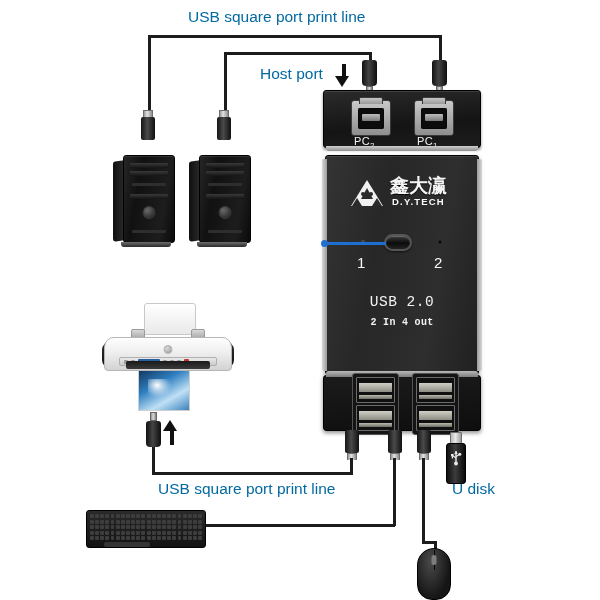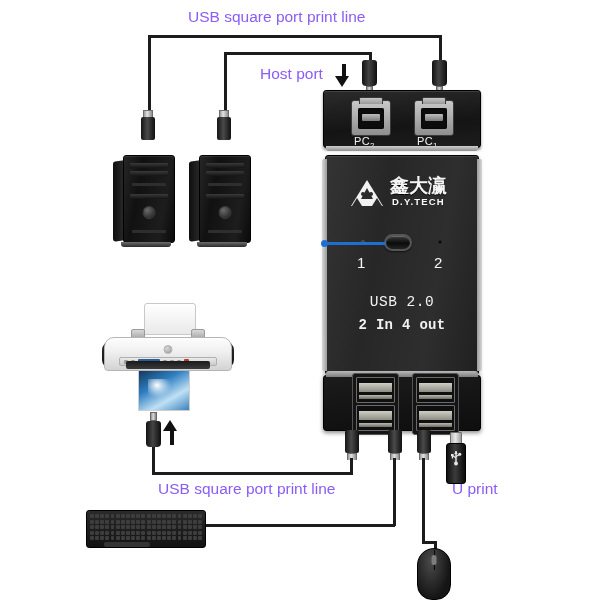--- a/index.html
+++ b/index.html
@@ -6,21 +6,21 @@
   html, body {
     width: 600px; height: 600px;
     background: #ffffff;
     font-family: "Liberation Sans", sans-serif;
     overflow: hidden;
   }
   #stage { position: relative; width: 600px; height: 600px; background:#fff; }
 
   .lbl {
     position: absolute;
-    color: #8b5cf6;
+    color: #0369a1;
     font-family: "Liberation Sans", sans-serif;
     white-space: pre-line;
     line-height: 1.12;
   }
 
   
   .wire { position: absolute; background: #1c1c1c; }
   .wire.h { height: 3px; }
   .wire.v { width: 3px; }
 
@@ -149,21 +149,21 @@
   }
   .led { position:absolute; width:4px; height:4px; border-radius:50%; background:#0a0a0a;
          box-shadow:inset 0 0 1px #444, 0 0 1px rgba(255,255,255,.2); }
   .led.grey { background:#4a4a4a; }
   .num { position:absolute; color:#f5f5f5; font-size:15px; font-family:"Liberation Sans", sans-serif; }
 
   .dev-text { position:absolute; width:100%; text-align:center; color:#f2f2f2;
               font-family:"Liberation Mono", monospace; }
   .dev-text .l1 { font-size:14.5px; letter-spacing:.5px; }
   .dev-text .l2 { font-size:14.5px; letter-spacing:.5px; margin-top:5px; }
-  .dev-text .l3 { font-size:14px; letter-spacing:.3px; margin-top:7px; font-weight:bold; }
+  .dev-text .l3 { font-size:10px; letter-spacing:.3px; margin-top:7px; font-weight:bold; }
 
   .dev-bottom {
     position:absolute;
     background:linear-gradient(175deg,#1b1b1b,#0e0e0e);
     border:1px solid #000; border-radius:3px;
     box-shadow:0 2px 4px rgba(0,0,0,.45);
   }
   .dev-bottom .top-lip {
     position:absolute; left:2px; right:2px; top:-5px; height:6px;
     background:linear-gradient(180deg,#b9b9b9,#7d7d7d);
@@ -519,21 +519,21 @@
         <path d="M6 1 L6 13" stroke="#e8e8e8" stroke-width="1.4" fill="none"></path>
         <circle cx="6" cy="13.5" r="1.9" fill="#e8e8e8"></circle>
         <path d="M6 1 L4.2 4 L7.8 4 Z" fill="#e8e8e8"></path>
         <path d="M6 8 L2.4 5.5 L2.4 8.6" stroke="#e8e8e8" stroke-width="1.2" fill="none"></path>
         <rect x="1" y="4" width="2.6" height="2.2" fill="#e8e8e8"></rect>
         <path d="M6 6.4 L9.5 4.4" stroke="#e8e8e8" stroke-width="1.2" fill="none"></path>
         <circle cx="9.8" cy="4.2" r="1.5" fill="#e8e8e8"></circle>
       </svg>
     </span>
   </div>
-  <div class="lbl" style="left:452px; top:480px; font-size:15.5px;">U print</div>
+  <div class="lbl" style="left:452px; top:480px; font-size:15.5px;">U disk</div>
 
   <div class="wire v" style="left:393px; top:458px; height:68px;"></div>
   <div class="wire h" style="left:204px; top:524px; width:191px;"></div>
 
   <div class="wire v" style="left:422px; top:458px; height:85px;"></div>
   <div class="wire h" style="left:422px; top:541px; width:14px;"></div>
   <div class="wire v" style="left:434px; top:541px; height:12px;"></div>
 
   <div class="keyboard" style="left:86px; top:510px;">
     <div class="plate"></div>

